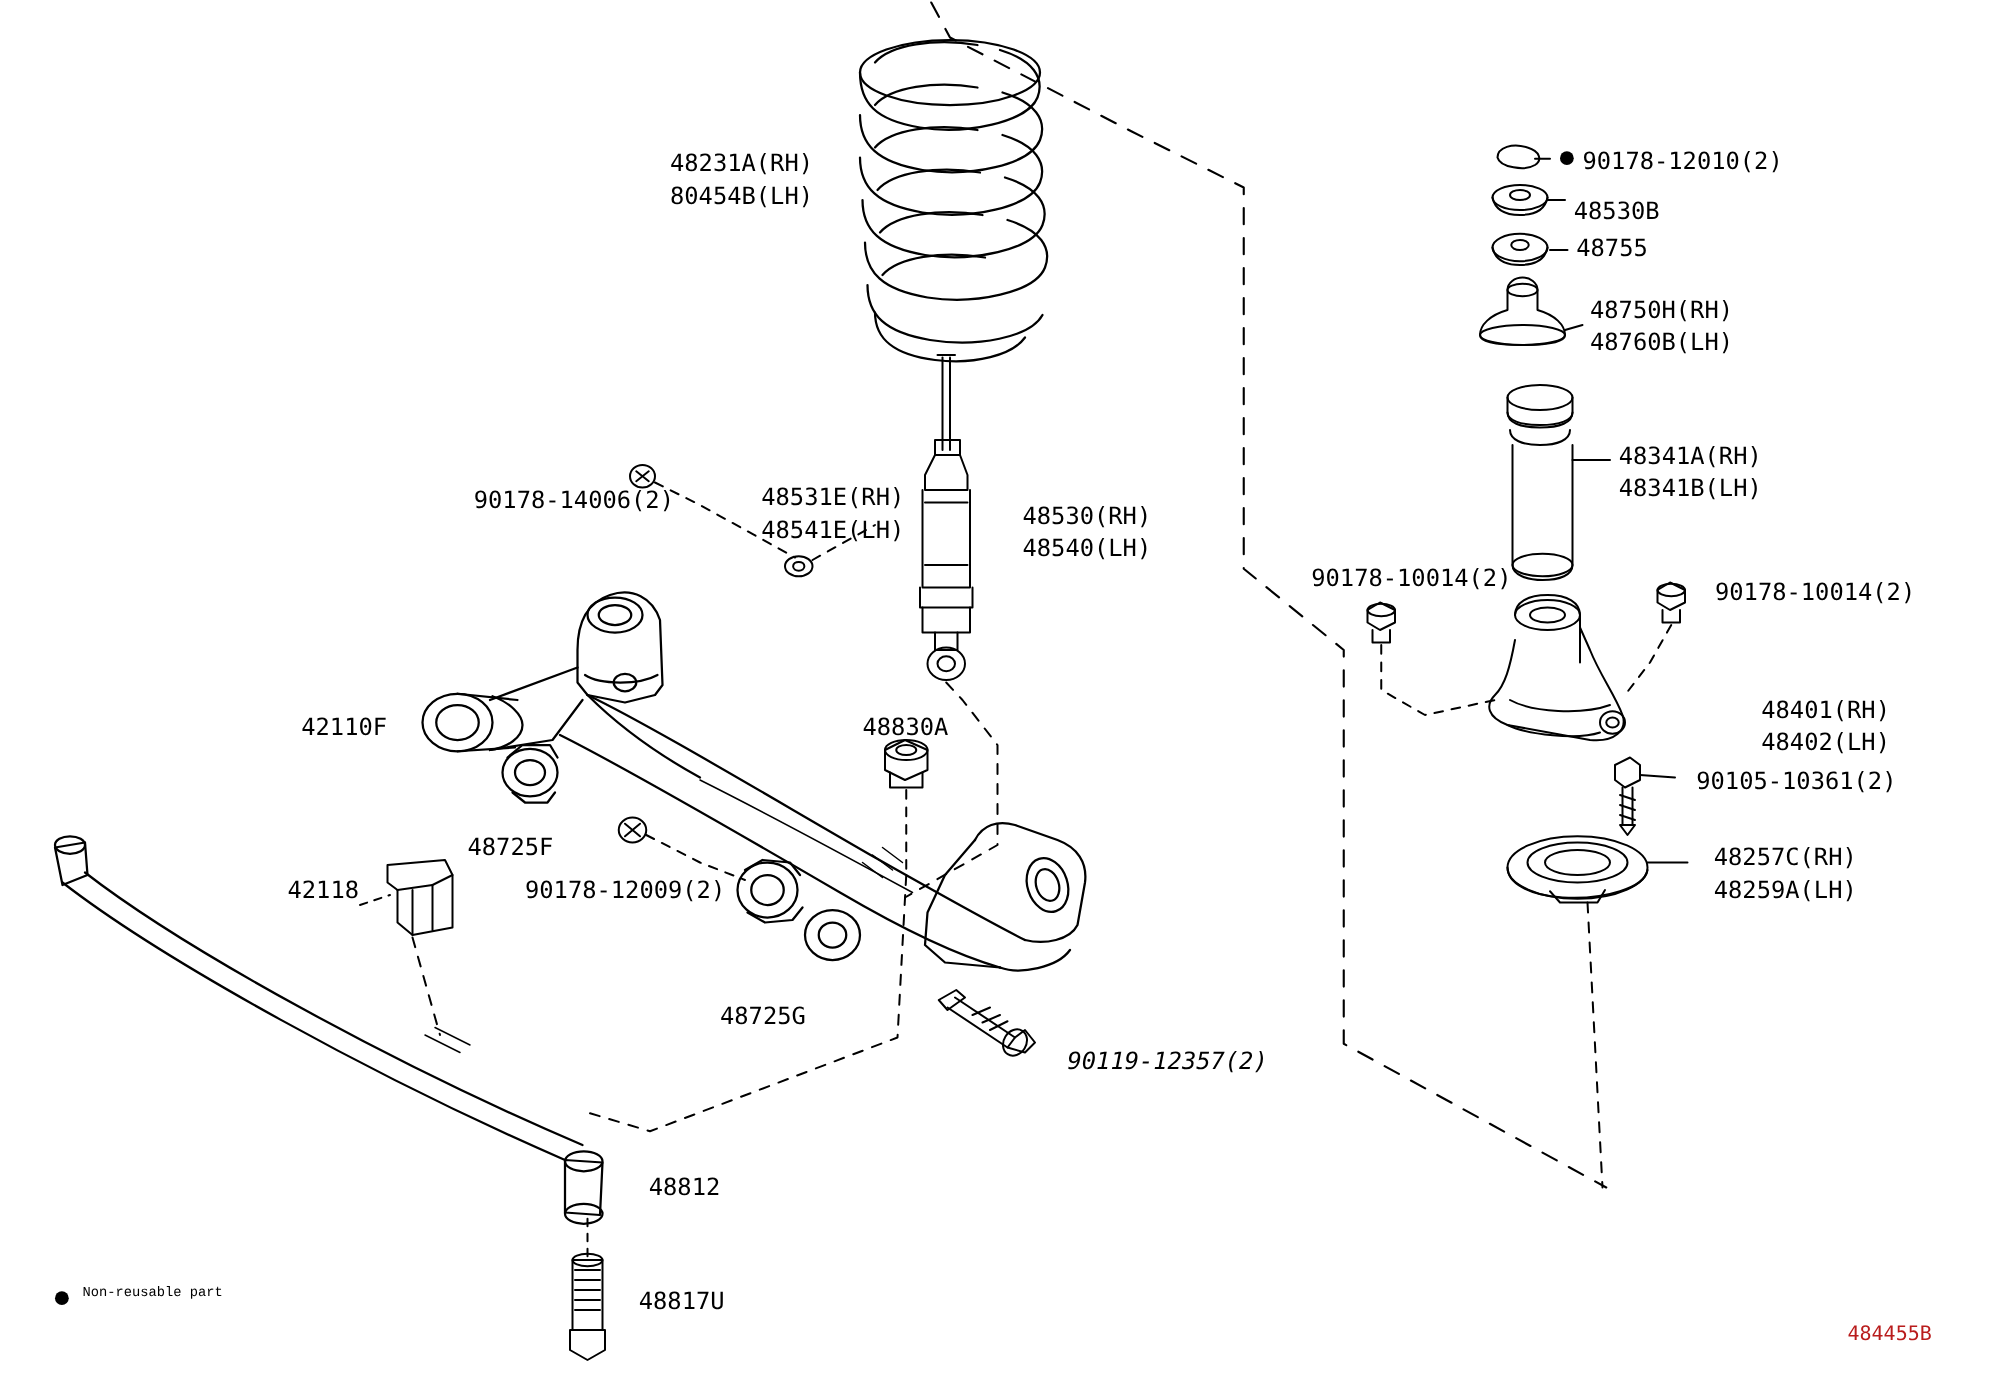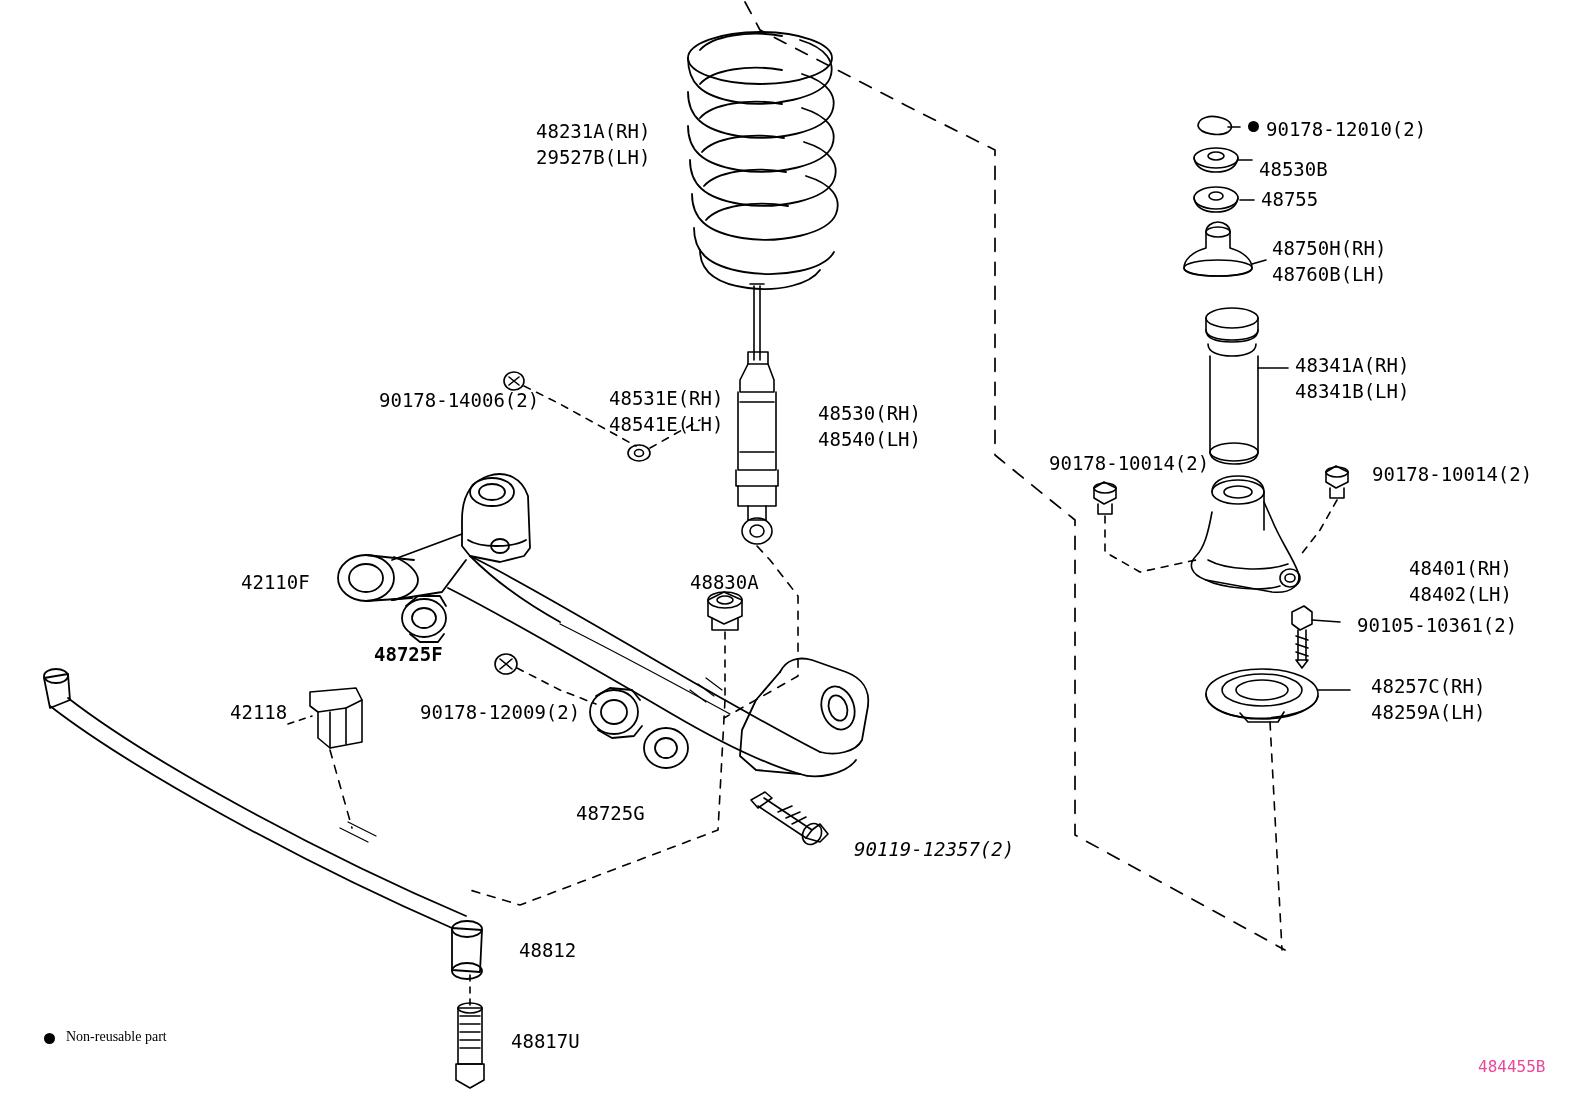--- a/index.html
+++ b/index.html
@@ -22,30 +22,30 @@
     color: #000000;
     white-space: pre;
     line-height: 25px;
     letter-spacing: 0px;
   }
   .lbl.two {
     line-height: 26px;
   }
   .note {
     position: absolute;
-    font-family: Liberation Serif, serif;
-    font-size: 14px;
+    font-family: Liberation Mono, monospace;
+    font-size: 11px;
     color: #000;
     white-space: pre;
   }
   .corner {
     position: absolute;
     font-family: "DejaVu Sans Mono", monospace;
     font-size: 16px;
-    color: #ec4899;
+    color: #b91c1c;
     white-space: pre;
   }
   svg.art {
     position: absolute;
     left: 0;
     top: 0;
     width: 1592px;
     height: 1099px;
   }
   .bullet {
@@ -301,28 +301,28 @@
 
       <path d="M1270 722 L1282 950" stroke-dasharray="8 8"></path>
 
     </g>
   </svg>
 
   <div class="bullet" style="left:1248px; top:121px;"></div>
   <div class="bullet" style="left:44px; top:1033px;"></div>
 
   <div class="lbl two" style="left:536px; top:118px;">48231A(RH)
-29527B(LH)</div>
+80454B(LH)</div>
   <div class="lbl" style="left:339px; top:388px;margin-left:40px;">90178-14006(2)</div>
   <div class="lbl two" style="left:609px; top:385px;">48531E(RH)
 48541E(LH)</div>
   <div class="lbl two" style="left:818px; top:400px;">48530(RH)
 48540(LH)</div>
   <div class="lbl" style="left:241px; top:570px;">42110F</div>
-  <div class="lbl" style="left:374px; top:642px;font-weight:bold;">48725F</div>
+  <div class="lbl" style="left:374px; top:666px;">48725F</div>
   <div class="lbl" style="left:230px; top:700px;text-align:right;">42118</div>
   <div class="lbl" style="left:420px; top:700px;">90178-12009(2)</div>
   <div class="lbl" style="left:576px; top:801px;">48725G</div>
   <div class="lbl" style="left:690px; top:570px;">48830A</div>
   <div class="lbl" style="left:854px; top:837px;font-style:italic;">90119-12357(2)</div>
   <div class="lbl" style="left:519px; top:938px;">48812</div>
   <div class="lbl" style="left:511px; top:1029px;">48817U</div>
 
   <div class="lbl" style="left:1266px; top:117px;">90178-12010(2)</div>
   <div class="lbl" style="left:1259px; top:147px;margin-top:10px;">48530B</div>

